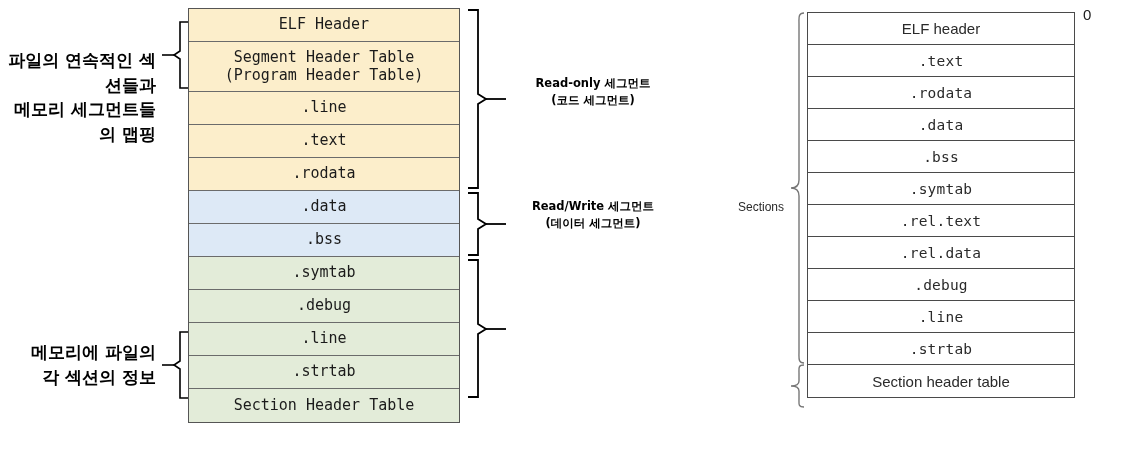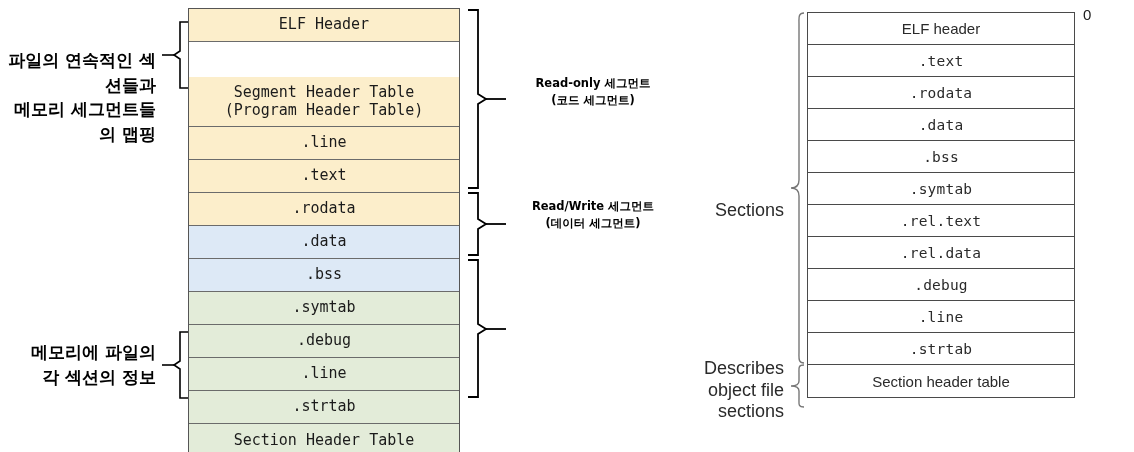--- a/index.html
+++ b/index.html
@@ -41,21 +41,21 @@
     align-items: center;
     justify-content: center;
     line-height: 1.15;
     white-space: pre-line;
   }
   .elf-row:last-child { border-bottom: none; }
   .elf-row.ro   { background: #fceecb; }
   .elf-row.rw   { background: #dde9f6; }
   .elf-row.dbg  { background: #e3ecd9; }
   .elf-row.h1   { height: 33px; }
-  .elf-row.h2   { height: 50px; margin-top: 35px; }
+  .elf-row.h2   { height: 50px; }
 
   
   .kr-label {
     position: absolute;
     font-family: "DejaVu Sans", "Liberation Sans", sans-serif;
     font-size: 17px;
     font-weight: bold;
     color: #000000;
     line-height: 1.45;
     text-align: right;
@@ -112,21 +112,21 @@
     letter-spacing: 0.2px;
   }
   .obj-row .sans {
     font-family: "Liberation Sans", sans-serif;
     font-size: 15px;
   }
 
   .obj-side-label {
     position: absolute;
     font-family: "Liberation Sans", sans-serif;
-    font-size: 18px;
+    font-size: 12px;
     color: #2a2a2a;
     line-height: 1.2;
     text-align: right;
     white-space: pre-line;
   }
   #obj-label-sections { left: 0px;  top: 200px; width: 104px; }
   #obj-label-describes { left: 0px; top: 358px; width: 104px; }
 
   .corner-zero {
     position: absolute;
@@ -192,23 +192,20 @@
   <div class="kr-label-r" id="kr-right-1">Read-only 세그먼트
 (코드 세그먼트)</div>
   <div class="kr-label-r" id="kr-right-2">Read/Write 세그먼트
 (데이터 세그먼트)</div>
 </div>
 
 <div id="right-diagram">
 
   <div class="obj-side-label" id="obj-label-sections">Sections</div>
 
-  <div class="obj-side-label" id="obj-label-describes">Describes
-object file
-sections</div>
 
   <svg class="brace-svg" style="left:108px; top:12px;" width="20" height="352">
     <path d="M 16 1 C 10 1 11 6 11 12 L 11 168 C 11 174 7 176 3 176 C 7 176 11 178 11 184 L 11 340 C 11 346 10 351 16 351" fill="none" stroke="#777777" stroke-width="1.4"></path>
   </svg>
 
   <svg class="brace-svg" style="left:108px; top:364px;" width="20" height="44">
     <path d="M 16 1 C 10 1 11 4 11 9 L 11 17 C 11 21 7 22 3 22 C 7 22 11 23 11 27 L 11 35 C 11 40 10 43 16 43" fill="none" stroke="#777777" stroke-width="1.4"></path>
   </svg>
 
   <div class="corner-zero">0</div>

